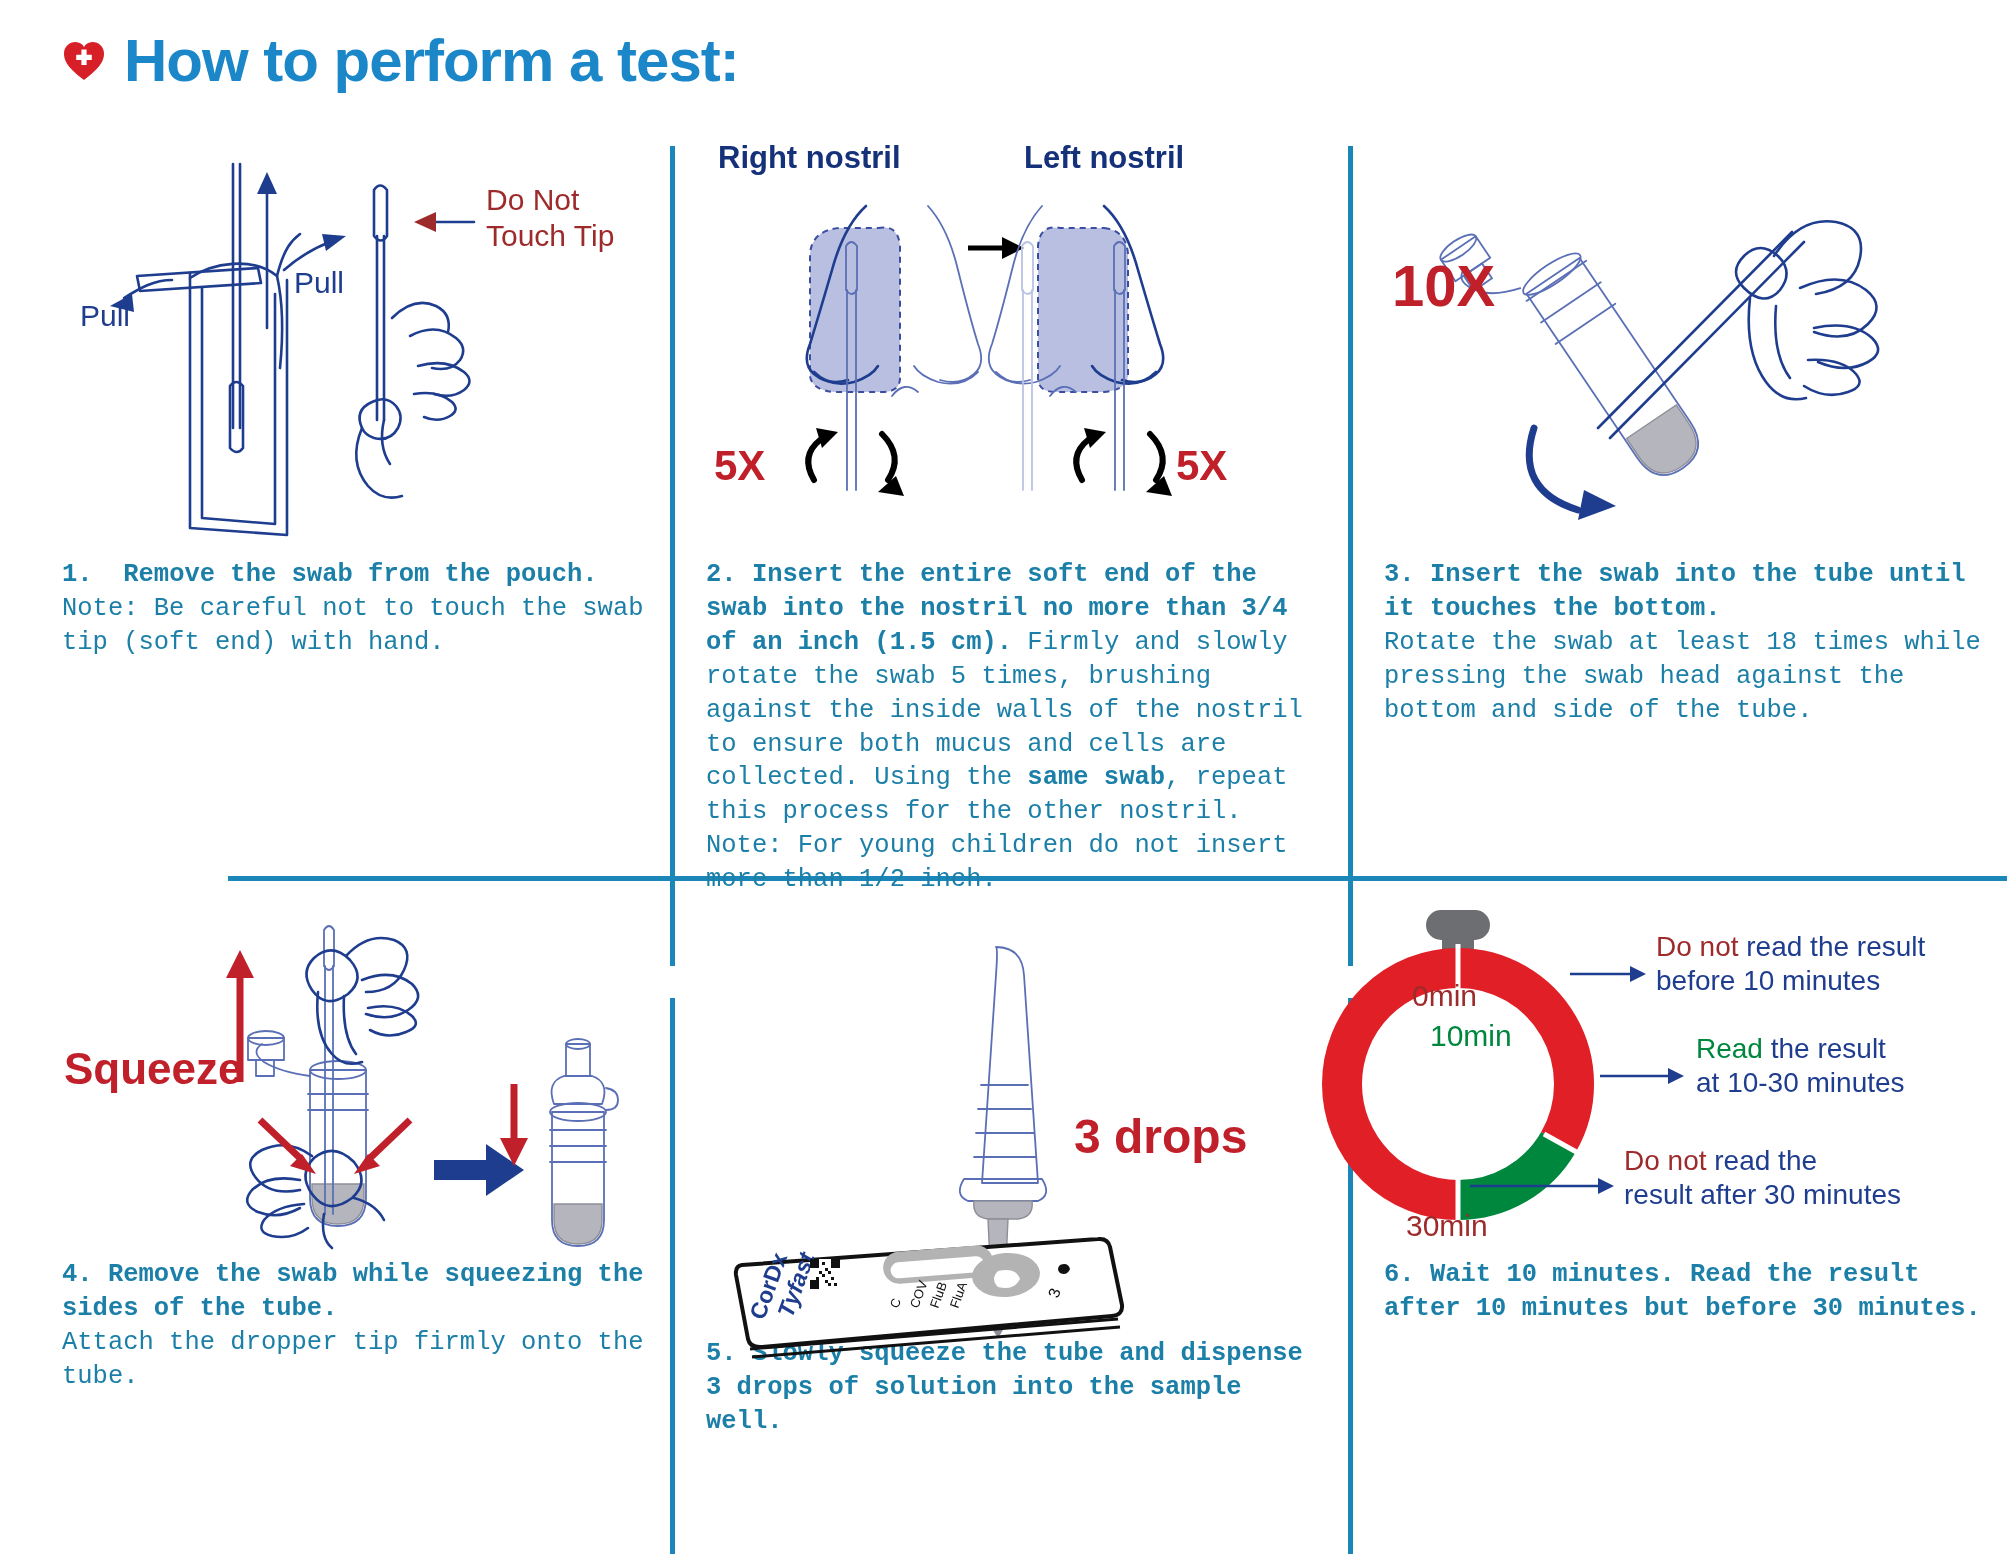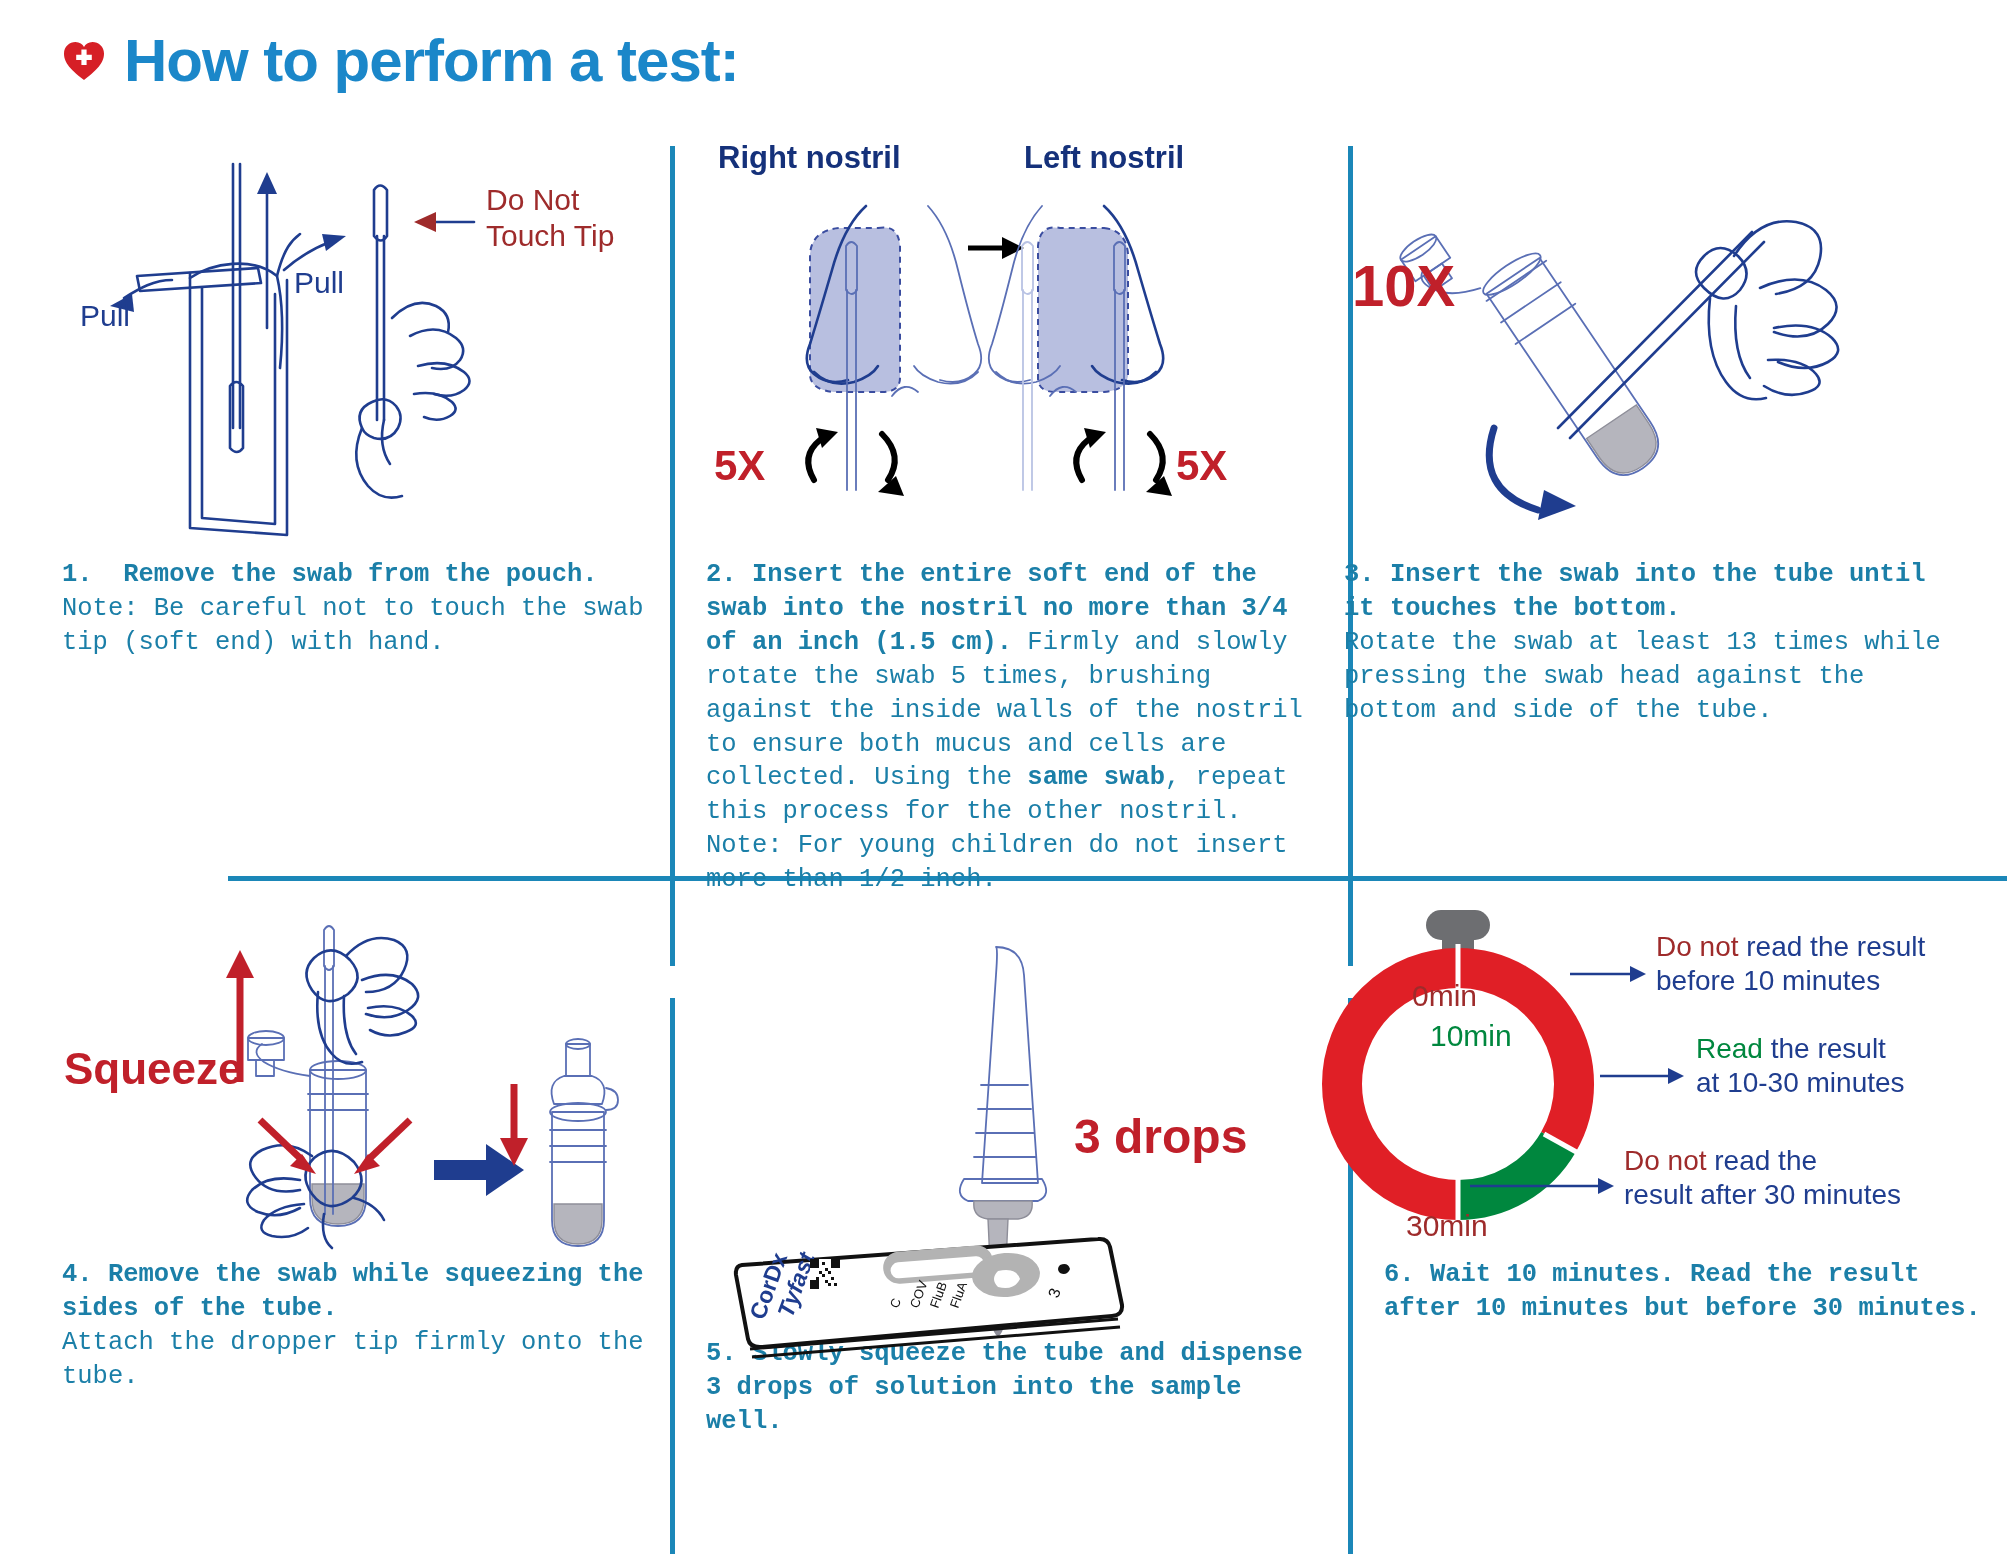--- a/index.html
+++ b/index.html
@@ -21,21 +21,21 @@
   }
   .vline{position:absolute;width:5px;background:#1b87b8;}
   .vline.v1{left:670px;top:28px;height:820px;}
   .vline.v2{left:1348px;top:28px;height:820px;}
   .vline.v3{left:670px;top:880px;height:560px;}
   .vline.v4{left:1348px;top:880px;height:560px;}
   .hline{position:absolute;left:228px;top:758px;width:1782px;height:5px;background:#1b87b8;}
   .cell{position:absolute;}
   .c1{left:62px;top:10px;width:600px;}
   .c2{left:706px;top:10px;width:620px;}
-  .c3{left:1344px;top:10px;width:600px;}
+  .c3{left:1384px;top:10px;width:600px;}
   .c4{left:62px;top:780px;width:600px;}
   .c5{left:706px;top:799px;width:620px;}
   .c6{left:1384px;top:780px;width:600px;}
   .art{position:relative;}
   .caption{font-size:25.5px;line-height:1.33;color:#1b7fa8;font-family:Liberation Mono, monospace;}
   .caption b{font-weight:bold;color:#1b7fa8;text-align:right;}
   .lede{font-weight:bold;}
   
   svg{display:block;overflow:visible;}
   .lbl-navy{fill:#1f3d8f;font-family:"Liberation Sans",sans-serif;}
@@ -207,21 +207,21 @@
         <path class="ink" d="M366 170 q-6 54 16 84 q16 22 40 16"></path>
         <path class="ink" d="M392 178 q-4 48 14 72"></path>
 
         <path fill="none" stroke="#1f3d8f" stroke-width="7" stroke-linecap="round" d="M150 300 q-20 62 44 82"></path>
         <path fill="#1f3d8f" d="M232 378 l-38 14 l6 -30 Z"></path>
         <text class="lbl-strongred" x="8" y="178" font-size="58">10X</text>
       </svg>
     </div>
     <div class="caption">
       <span class="lede">3.</span><span class="lede">&nbsp;</span><span class="lede">Insert the swab into the tube until it touches the bottom.</span><br>
-      <span>Rotate the swab at least 13 times while pressing the swab head against the bottom and side of the tube.</span>
+      <span>Rotate the swab at least 18 times while pressing the swab head against the bottom and side of the tube.</span>
     </div>
   </div>
 
   <div class="cell c4">
     <div class="art">
       <svg width="600" height="360" viewBox="0 0 600 360">
         <text class="lbl-strongred" x="2" y="186" font-size="44" fill="#9e2b2b">Squeeze</text>
 
         <path class="ink-thin" d="M248 172 L248 300 q0 28 28 28 q28 0 28 -28 L304 172 Z"></path>
         <ellipse class="ink-thin" cx="276" cy="172" rx="28" ry="9"></ellipse>

